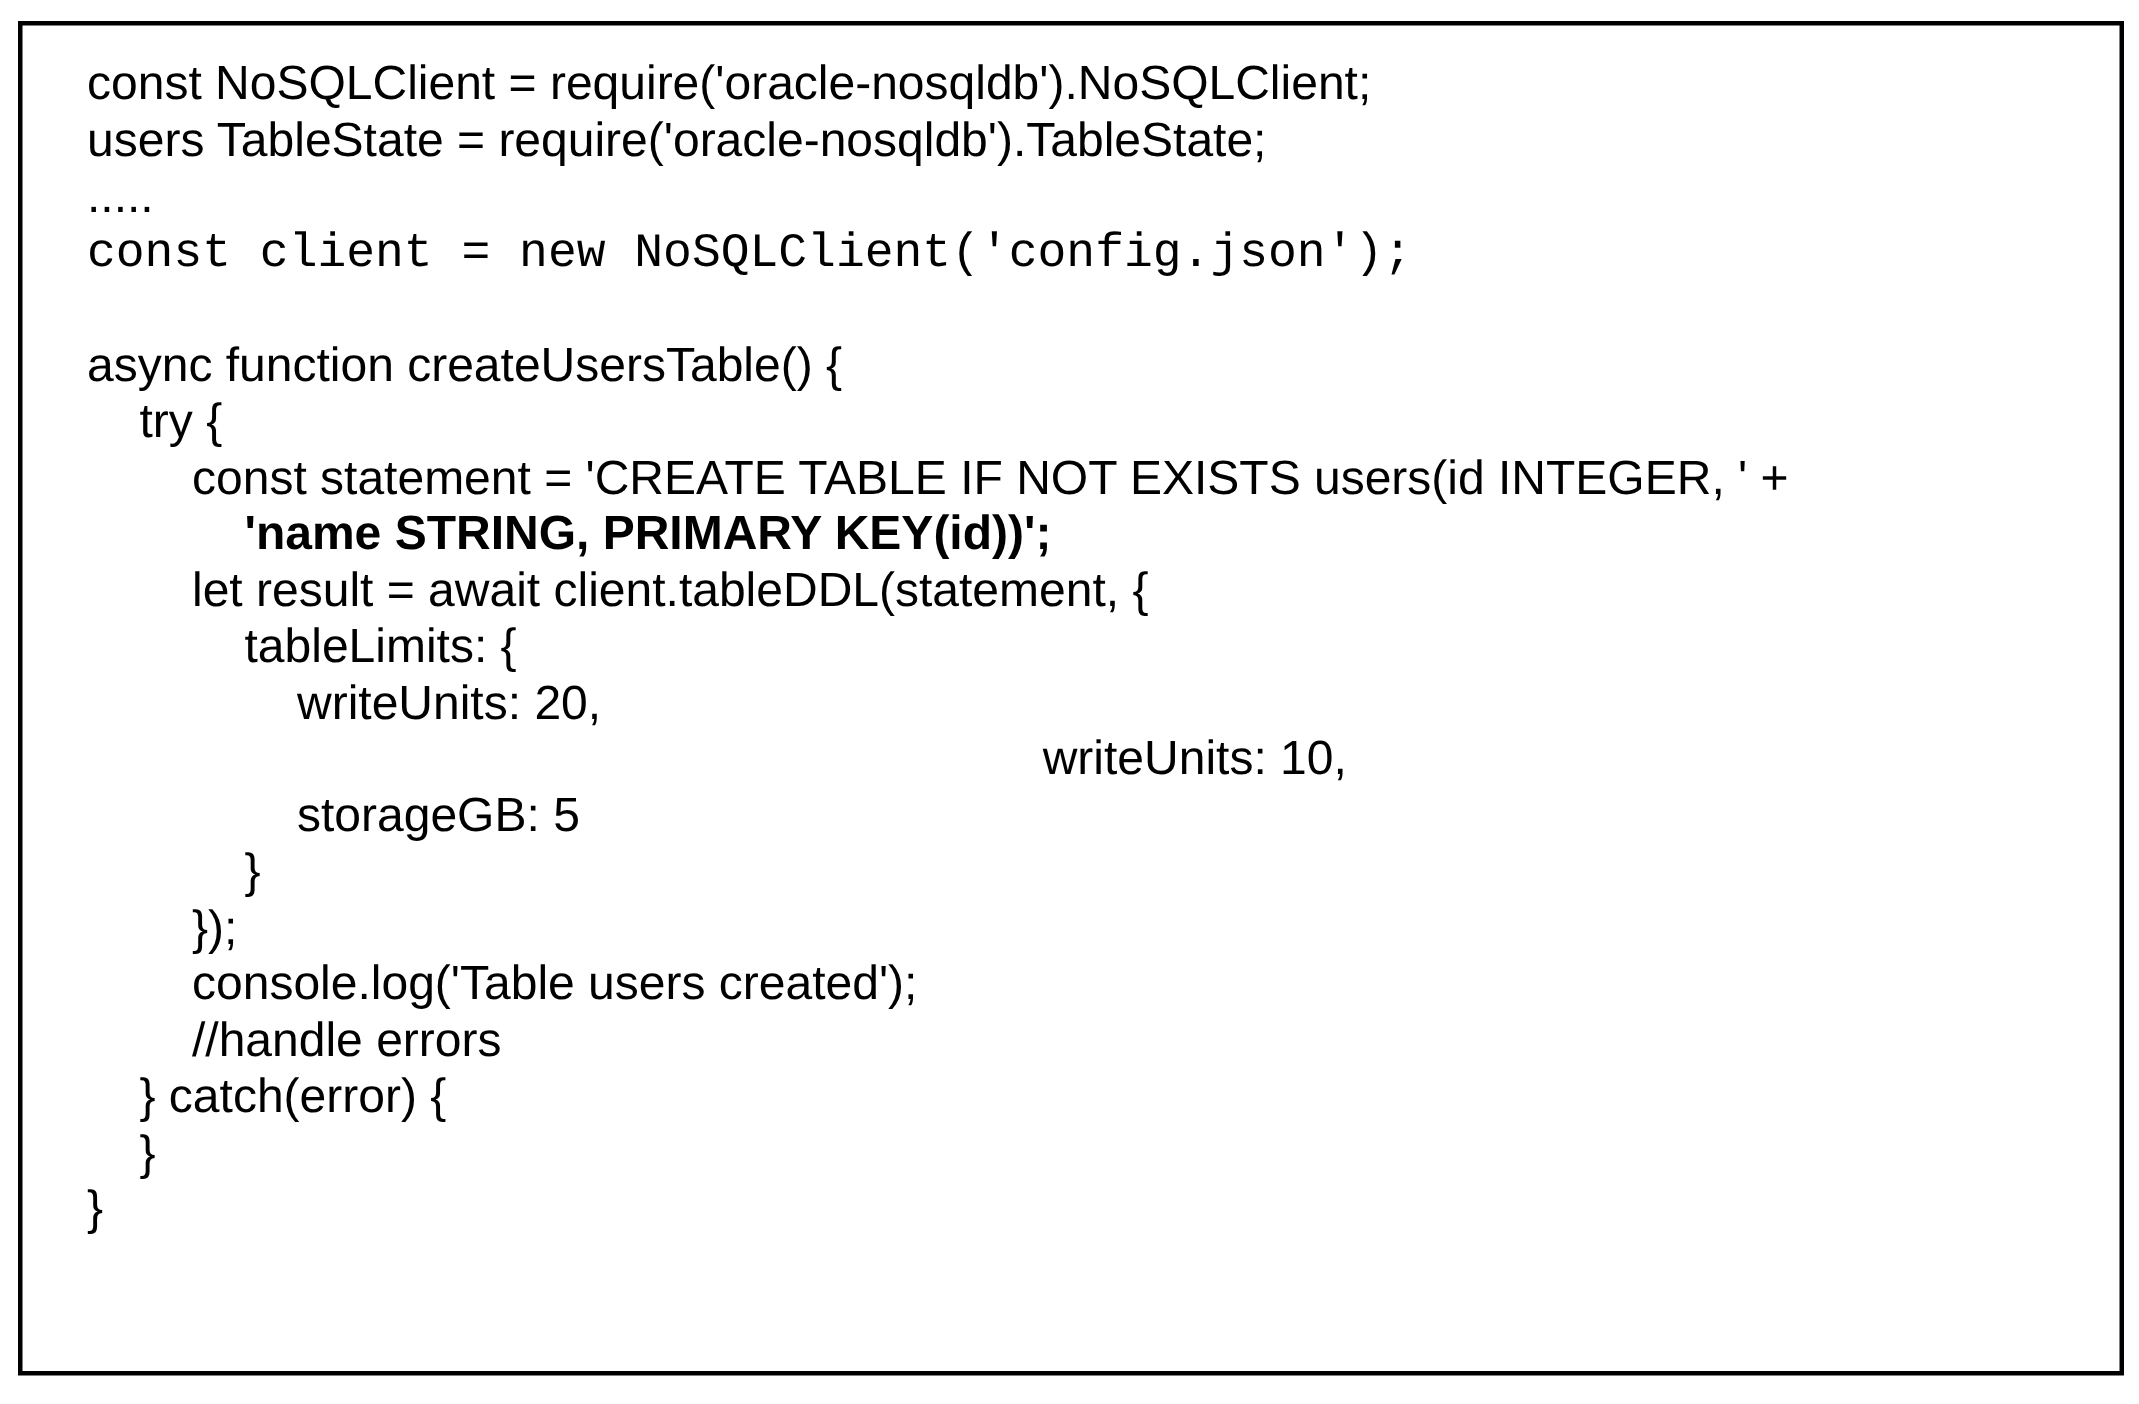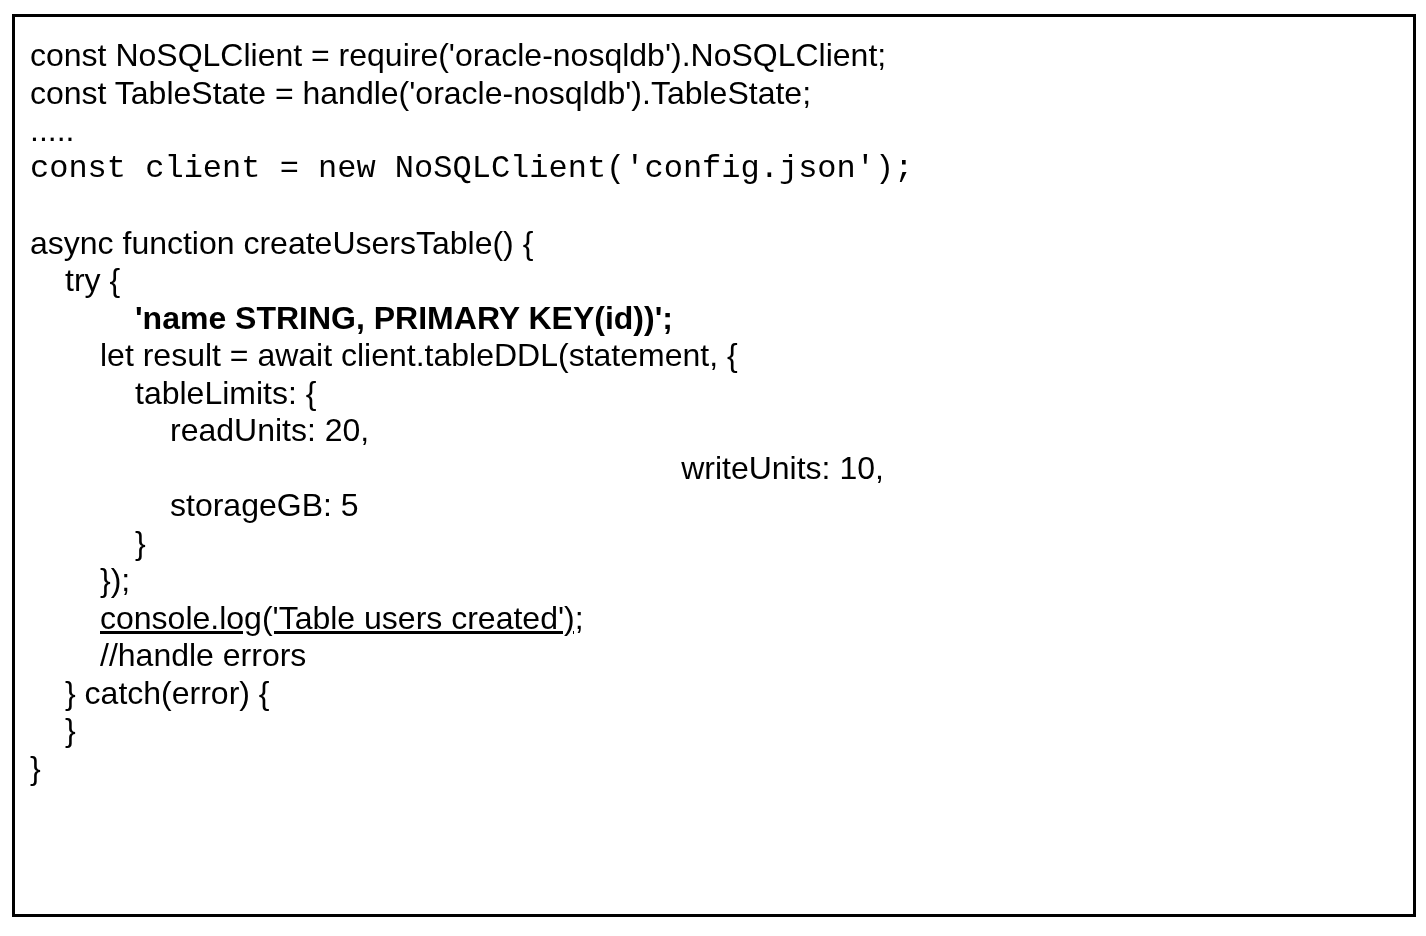--- a/index.html
+++ b/index.html
@@ -23,45 +23,47 @@
     box-sizing: border-box;
     border: 3px solid #000000;
     background: #ffffff;
     overflow: hidden;
   }
   .code-block {
     padding: 20px 18px 0 15px;
     font-size: 32px;
     line-height: 37.5px;
     letter-spacing: 0px;
+    margin-left: 28px;
   }
   .code-line {
     white-space: pre;
     min-height: 37.5px;
   }
 </style>
 </head>
 <body style="background: rgb(255, 255, 255); color: rgb(0, 0, 0);">
 
 <div class="code-frame" style="border-color: rgb(0, 0, 0); background: rgb(255, 255, 255);">
   <div class="code-block" id="code-block">
       <div class="code-line" style="padding-left: 0px;">const NoSQLClient = require('oracle-nosqldb').NoSQLClient;</div>
-      <div class="code-line" style="padding-left: 0px;">const TableState = handle('oracle-nosqldb').TableState;</div>
+      <div class="code-line" style="padding-left: 0px;">users TableState = require('oracle-nosqldb').TableState;</div>
       <div class="code-line" style="padding-left: 0px;">.....</div>
       <div class="code-line" style="padding-left: 0px; font-family: Liberation Mono, monospace;">const client = new NoSQLClient('config.json');</div>
       <div class="code-line" style="padding-left: 0px;"></div>
       <div class="code-line" style="padding-left: 0px;">async function createUsersTable() {</div>
       <div class="code-line" style="padding-left: 35px;">try {</div>
+      <div class="code-line" style="padding-left: 70px;">const statement = 'CREATE TABLE IF NOT EXISTS users(id INTEGER, ' +</div>
       <div class="code-line" style="padding-left: 105px; font-weight: bold;">'name STRING, PRIMARY KEY(id))';</div>
       <div class="code-line" style="padding-left: 70px;">let result = await client.tableDDL(statement, {</div>
       <div class="code-line" style="padding-left: 105px;">tableLimits: {</div>
-      <div class="code-line" style="padding-left: 140px;">readUnits: 20,</div>
+      <div class="code-line" style="padding-left: 140px;">writeUnits: 20,</div>
       <div class="code-line" style="padding-left: 140px; text-align: center;">writeUnits: 10,</div>
       <div class="code-line" style="padding-left: 140px;">storageGB: 5</div>
       <div class="code-line" style="padding-left: 105px;">}</div>
       <div class="code-line" style="padding-left: 70px;">});</div>
-      <div class="code-line" style="padding-left: 70px; text-decoration: underline;">console.log('Table users created');</div>
+      <div class="code-line" style="padding-left: 70px;">console.log('Table users created');</div>
       <div class="code-line" style="padding-left: 70px;">//handle errors</div>
       <div class="code-line" style="padding-left: 35px;">} catch(error) {</div>
       <div class="code-line" style="padding-left: 35px;">}</div>
       <div class="code-line" style="padding-left: 0px;">}</div>
     </div>
 </div>
 
 </body></html>

